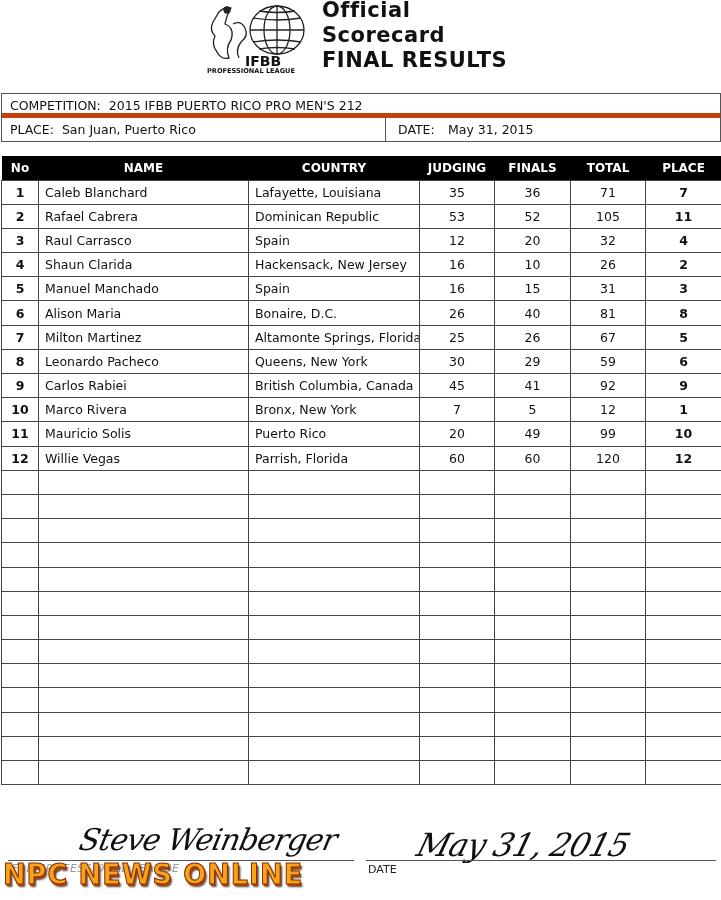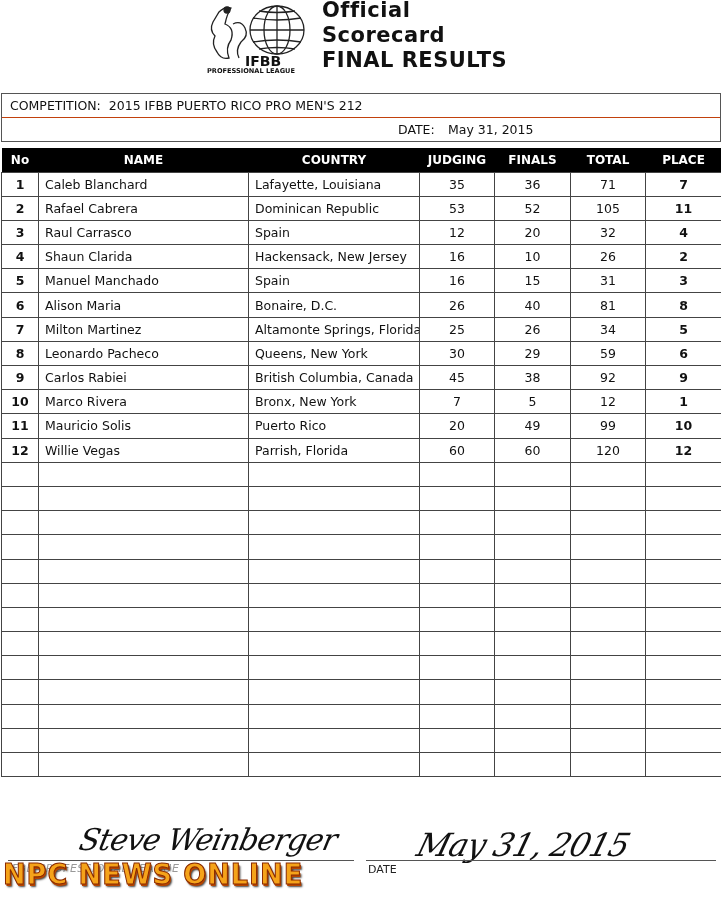--- a/index.html
+++ b/index.html
@@ -7,29 +7,29 @@
     body { position: relative; font-family: "DejaVu Sans", sans-serif; color: #111; }
 
     .header { position: absolute; left: 0; top: 0; width: 721px; height: 80px; }
     .logo { position: absolute; left: 205px; top: 2px; width: 108px; height: 72px; }
     .logo svg { width: 100%; height: 100%; }
     .title-block { position: absolute; left: 322px; top: -2px; font-family: "DejaVu Sans", sans-serif; font-weight: bold; color: #111; }
     .title-line { font-size: 21px; line-height: 25px; letter-spacing: 0.5px; font-weight: 900; }
 
     .info-box { position: absolute; left: 1px; top: 93px; width: 720px; height: 49px; border: 1px solid #555; }
     .info-row { position: absolute; left: 0; width: 100%; height: 24px; font-size: 12.5px; line-height: 23px; }
-    .info-row.r1 { top: 0; border-bottom: 1px solid #c2410c; }
+    .info-row.r1 { top: 0; border-bottom: 5px solid #c2410c; }
     .info-row.r2 { top: 24px; }
     .info-row .lbl { position: absolute; left: 8px; }
     .place-cell { position: absolute; left: 0; top: 0; width: 384px; height: 100%; border-right: 1px solid #555; }
     .date-cell { position: absolute; left: 384px; top: 0; right: 0; height: 100%; }
     .date-cell .lbl { left: 6px; margin-left: 6px; }
     .date-cell .val { position: absolute; left: 62px; }
 
-    table.results { position: absolute; left: 1px; top: 148px; width: 720px; border-collapse: collapse; table-layout: fixed; font-size: 12.5px; }
+    table.results { position: absolute; left: 1px; top: 156px; width: 720px; border-collapse: collapse; table-layout: fixed; font-size: 12.5px; }
     table.results th { background: #000; color: #fff; font-weight: bold; height: 24px; font-size: 12px; text-align: center; border: none; }
     table.results td { height: 24.2px; border: 1px solid #444; padding: 0 6px; white-space: nowrap; overflow: hidden; }
     table.results td.c-no { text-align: center; font-weight: bold; }
     table.results td.c-num { text-align: center; margin-top: 8px; }
     table.results td.c-place { text-align: center; font-weight: bold; }
 
     .signatures { position: absolute; left: 0; top: 800px; width: 721px; height: 100px; }
     .sig-line { position: absolute; border-top: 1px solid #555; }
     .sig-line.left { left: 8px; top: 60px; width: 346px; }
     .sig-line.right { left: 366px; top: 60px; width: 350px; }
@@ -73,20 +73,26 @@
 </div>
 
 <div class="info-box">
   <div class="info-row r1">
     <span class="lbl">
       <span>COMPETITION:</span>&nbsp;
       <span>2015 IFBB PUERTO RICO PRO MEN'S 212</span>
     </span>
   </div>
   <div class="info-row r2">
+    <div class="place-cell">
+      <span class="lbl">
+        <span>PLACE:</span>&nbsp;
+        <span>San Juan, Puerto Rico</span>
+      </span>
+    </div>
     <div class="date-cell">
       <span class="lbl">DATE:</span>
       <span class="val">May 31, 2015</span>
     </div>
   </div>
 </div>
 
 <table class="results">
   <colgroup>
     <col style="width:37px">
@@ -162,38 +168,38 @@
         <td class="c-num">40</td>
         <td class="c-num">81</td>
         <td class="c-place">8</td>
       </tr>
     <tr>
         <td class="c-no">7</td>
         <td>Milton Martinez</td>
         <td>Altamonte Springs, Florida</td>
         <td class="c-num">25</td>
         <td class="c-num">26</td>
-        <td class="c-num">34</td>
+        <td class="c-num">67</td>
         <td class="c-place">5</td>
       </tr>
     <tr>
         <td class="c-no">8</td>
         <td>Leonardo Pacheco</td>
         <td>Queens, New York</td>
         <td class="c-num">30</td>
         <td class="c-num">29</td>
         <td class="c-num">59</td>
         <td class="c-place">6</td>
       </tr>
     <tr>
         <td class="c-no">9</td>
         <td>Carlos Rabiei</td>
         <td>British Columbia, Canada</td>
         <td class="c-num">45</td>
-        <td class="c-num">38</td>
+        <td class="c-num">41</td>
         <td class="c-num">92</td>
         <td class="c-place">9</td>
       </tr>
     <tr>
         <td class="c-no">10</td>
         <td>Marco Rivera</td>
         <td>Bronx, New York</td>
         <td class="c-num">7</td>
         <td class="c-num">5</td>
         <td class="c-num">12</td>

